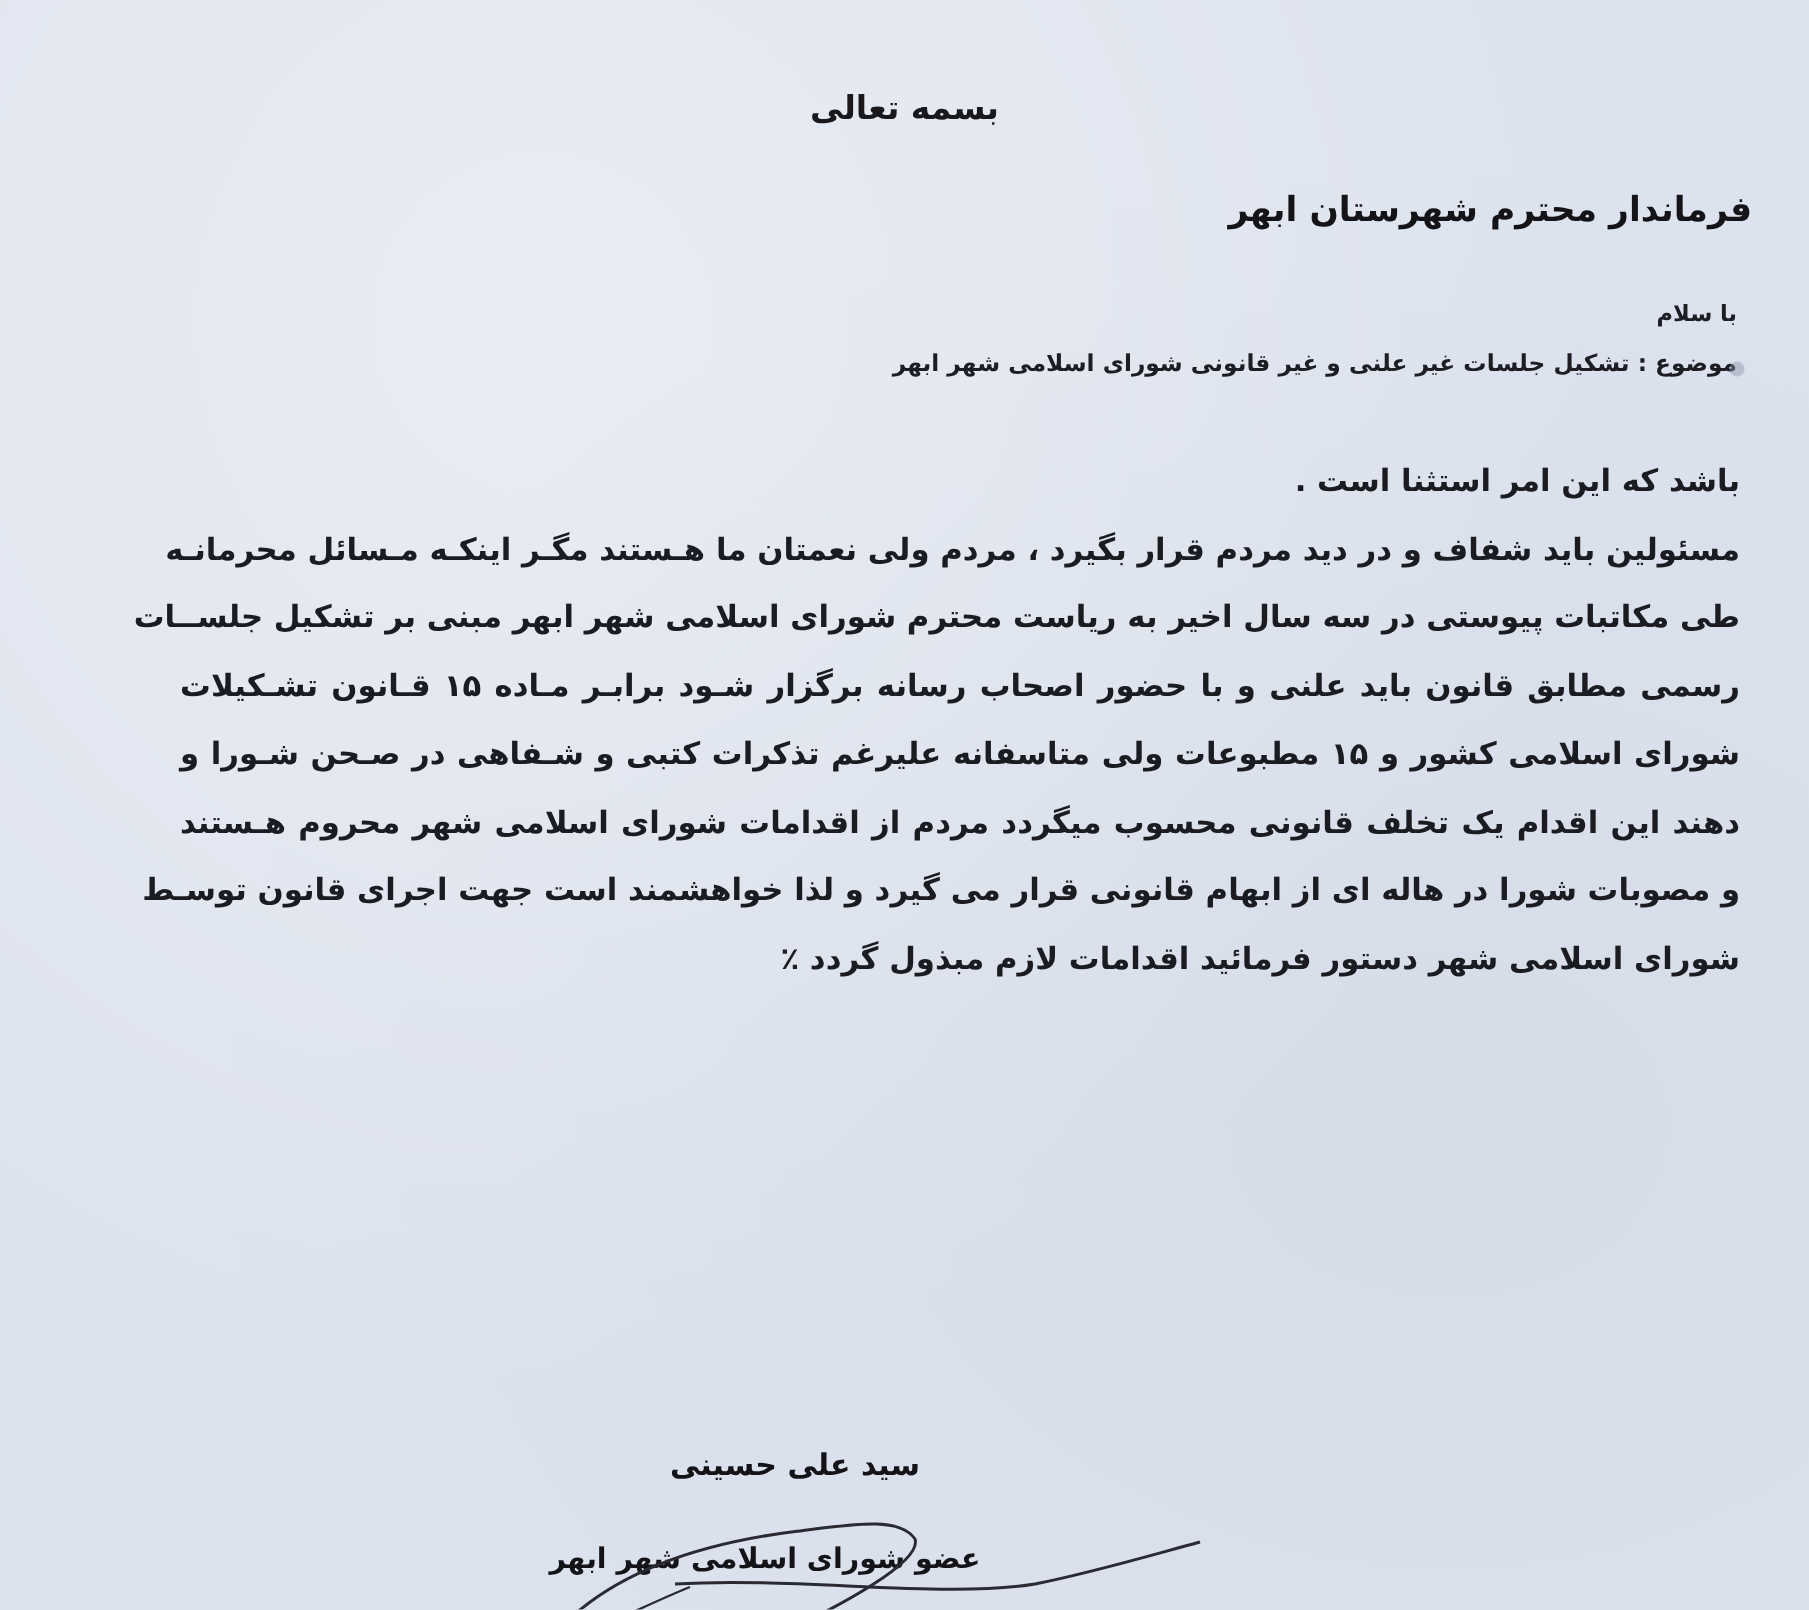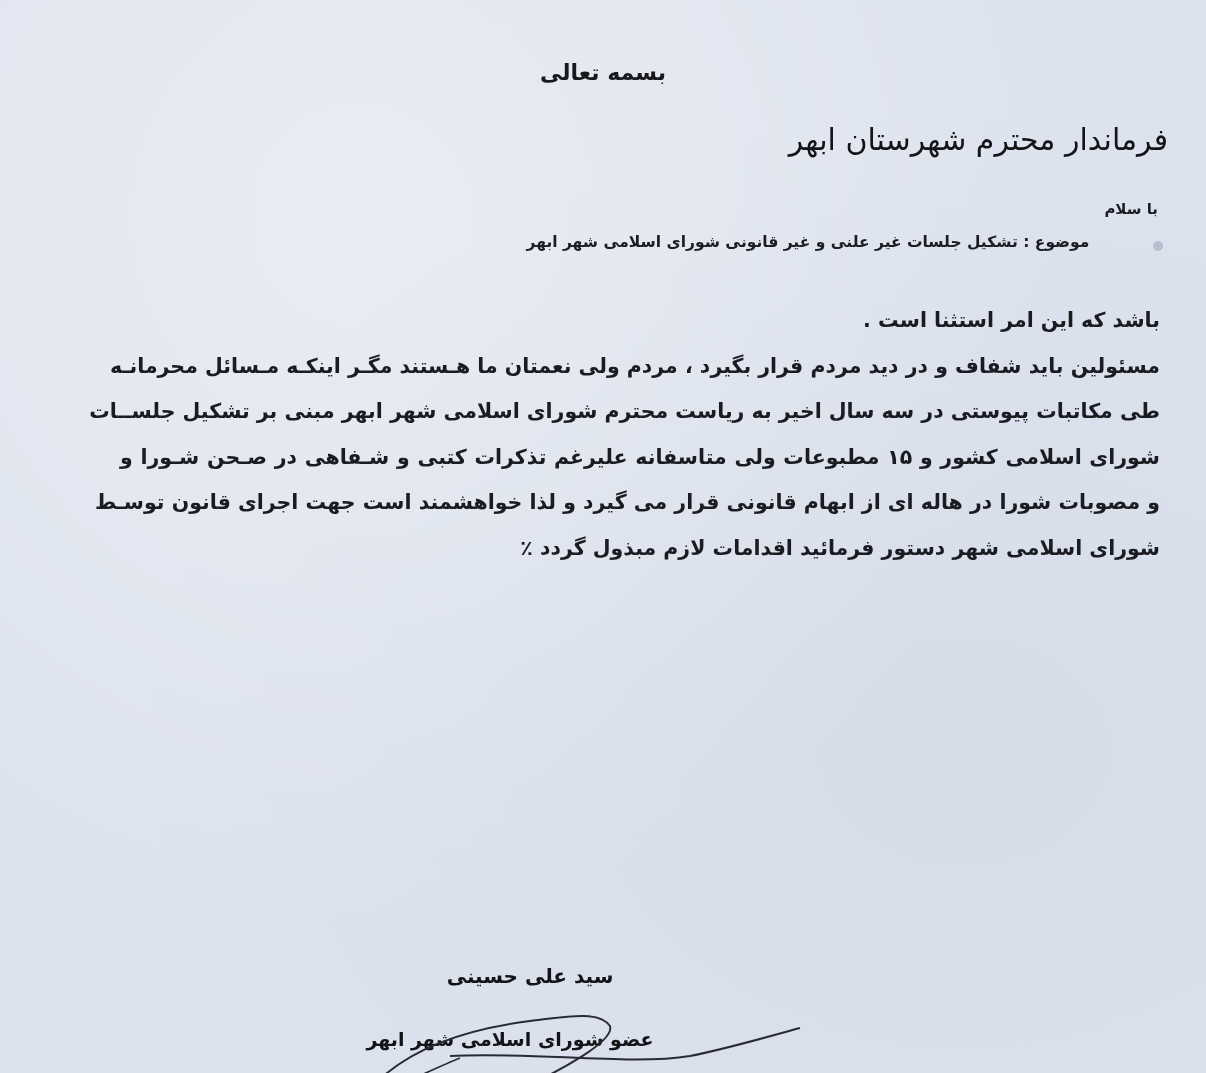--- a/index.html
+++ b/index.html
@@ -34,39 +34,39 @@
       font-weight: bold;
       font-size: 22px;
       color: #18181d;
     }
     .addressee {
       position: absolute;
       top: 104px;
       right: 38px;
       width: 420px;
       text-align: right;
-      font-weight: normal;
-      font-size: 30px;
+      font-weight: bold;
+      font-size: 23px;
       line-height: 40px;
       color: #141418;
     }
     .greeting {
       position: absolute;
       top: 184px;
       right: 48px;
       font-weight: bold;
       font-size: 15px;
       color: #1d1d24;
     }
     .subject {
       position: absolute;
       top: 212px;
       right: 48px;
       width: 700px;
-      text-align: center;
+      text-align: right;
       font-weight: bold;
       font-size: 15.5px;
       line-height: 28px;
       color: #1d1d24;
     }
     .body-text {
       position: absolute;
       top: 282px;
       right: 46px;
       width: 1040px;
@@ -139,21 +139,23 @@
     <span>موضوع :</span>
     <span>تشکیل جلسات غیر علنی و غیر قانونی شورای اسلامی شهر ابهر</span>
   </div>
 
   <div class="smudge"></div>
 
   <div class="body-text">
     <span class="line last">باشد که این امر استثنا است .</span>
     <span class="line">مسئولین باید شفاف و در دید مردم قرار بگیرد ،  مردم ولی نعمتان ما هـستند مگـر اینکـه مـسائل محرمانـه</span>
     <span class="line">طی مکاتبات پیوستی در سه سال اخیر به ریاست محترم شورای اسلامی شهر ابهر مبنی بر تشکیل جلســات</span>
+    <span class="line">رسمی مطابق قانون باید علنی  و با حضور اصحاب رسانه برگزار شـود برابـر مـاده ۱۵ قـانون تشـکیلات</span>
     <span class="line">شورای اسلامی کشور و ۱۵ مطبوعات ولی متاسفانه علیرغم تذکرات کتبی و شـفاهی در صـحن شـورا و</span>
+    <span class="line">دهند  این اقدام  یک تخلف قانونی محسوب میگردد مردم از اقدامات شورای  اسلامی شهر محروم هـستند</span>
     <span class="line">و مصوبات شورا در هاله ای از ابهام قانونی قرار می گیرد و لذا خواهشمند است جهت اجرای قانون توسـط</span>
     <span class="line last">شورای اسلامی شهر دستور فرمائید اقدامات لازم مبذول گردد ٪</span>
   </div>
 
   <div class="signer-name">سید علی حسینی</div>
   <div class="signer-title">عضو شورای اسلامی شهر ابهر</div>
 
   <svg class="signature" viewBox="0 0 480 93" xmlns="http://www.w3.org/2000/svg">
     <path d="M40 93 C 70 60, 120 35, 200 25 C 240 20, 270 15, 280 30 C 285 45, 230 75, 190 93" fill="none" stroke="#2a2a33" stroke-width="2"></path>
     <path d="M120 60 C 200 55, 300 70, 360 60 C 400 52, 440 40, 470 32" fill="none" stroke="#2a2a33" stroke-width="2"></path>

